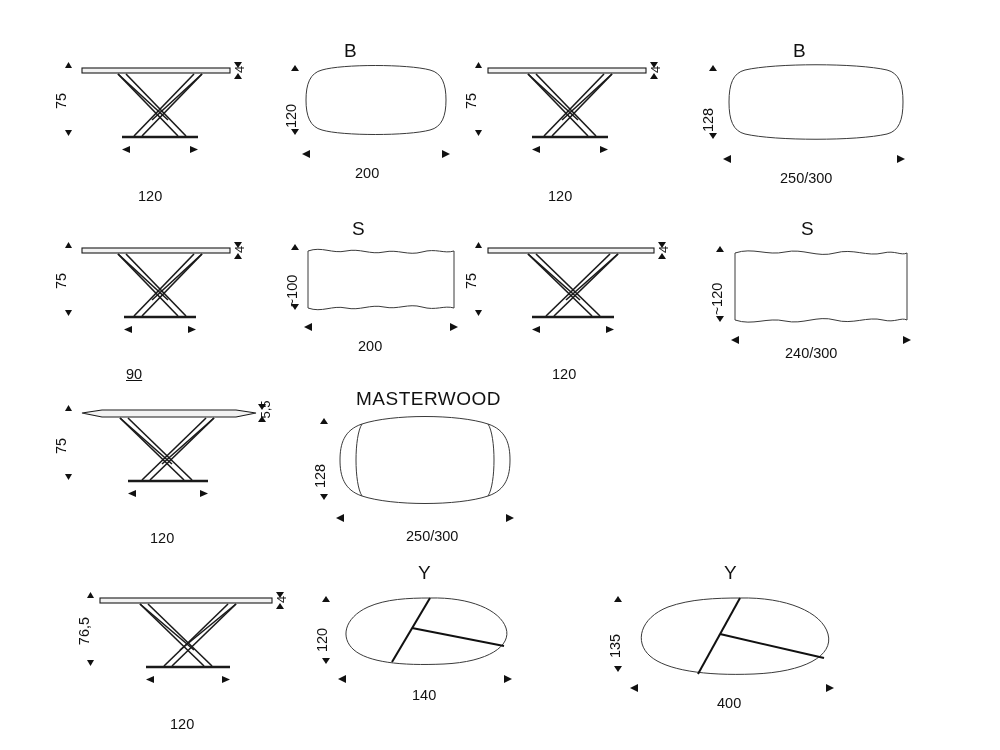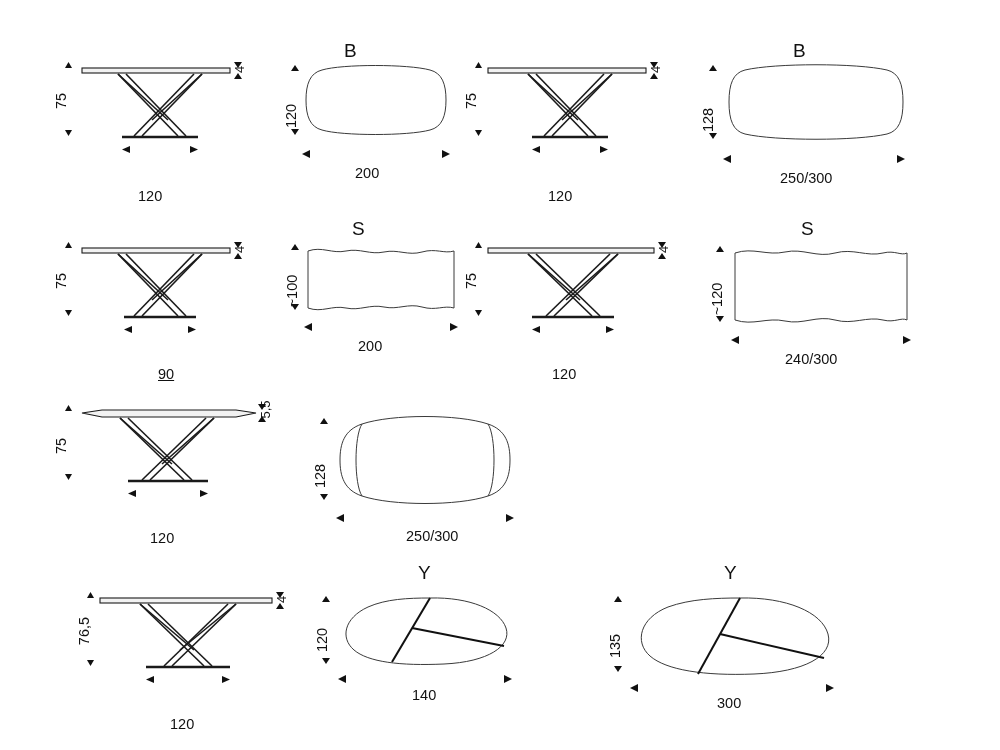--- a/index.html
+++ b/index.html
@@ -157,21 +157,21 @@
       <path class="ln-leg" d="M142,16 L92,62"></path>
       <path class="ln-foot" d="M64,79 L136,79"></path>
       <polygon class="arrow" points="5,10 12,10 8.5,4"></polygon>
       <polygon class="arrow" points="5,72 12,72 8.5,78"></polygon>
       <polygon class="arrow" points="72,88 72,95 64,91.5"></polygon>
       <polygon class="arrow" points="128,88 128,95 136,91.5"></polygon>
       <polygon class="arrow" points="174,4 182,4 178,10"></polygon>
       <polygon class="arrow" points="174,21 182,21 178,15"></polygon>
     </svg>
     <div class="dim dim-v" style="left:-16px; top:35px; width:34px; text-align:center;">75</div>
-    <div class="dim" style="left:98px; top:128px;text-decoration:underline;">90</div>
+    <div class="dim" style="left:66px; top:128px;text-decoration:underline;">90</div>
     <div class="dim-thick" style="left:176px; top:4px;">4</div>
   </div>
 
   <div class="fig" style="left:290px; top:218px;">
     <div class="caption" style="left:62px; top:0px;">S</div>
     <svg width="190" height="140" viewBox="0 0 190 140">
 
       <path class="ln-thin" d="M18,33
         C 32,28 42,36 56,33
         C 70,30 80,37 94,34
@@ -225,21 +225,21 @@
         C 186,99 180,105 168,102
         C 152,98 138,107 120,102
         C 102,97 88,107 70,103
         C 52,99 38,108 20,102 Z"></path>
       <polygon class="arrow" points="1,34 9,34 5,28"></polygon>
       <polygon class="arrow" points="1,98 9,98 5,104"></polygon>
       <polygon class="arrow" points="24,118 24,126 16,122"></polygon>
       <polygon class="arrow" points="188,118 188,126 196,122"></polygon>
     </svg>
     <div class="dim dim-v" style="left:-23px; top:73px; width:50px; text-align:center;">~120</div>
-    <div class="dim" style="left:70px; top:133px;">240/300</div>
+    <div class="dim" style="left:70px; top:127px;">240/300</div>
   </div>
 
   <div class="fig" style="left:60px; top:400px;">
     <svg width="220" height="100" viewBox="0 0 220 100">
 
       <path class="ln-top" d="M22,13 L42,10 L176,10 L196,13 L176,17 L42,17 Z"></path>
       <path class="ln-leg" d="M60,18 L124,80"></path>
       <path class="ln-leg" d="M68,18 L132,80"></path>
       <path class="ln-leg" d="M146,18 L82,80"></path>
       <path class="ln-leg" d="M154,18 L90,80"></path>
@@ -252,20 +252,21 @@
       <polygon class="arrow" points="140,90 140,97 148,93.5"></polygon>
       <polygon class="arrow" points="198,4 206,4 202,10"></polygon>
       <polygon class="arrow" points="198,22 206,22 202,16"></polygon>
     </svg>
     <div class="dim dim-v" style="left:-16px; top:38px; width:34px; text-align:center;">75</div>
     <div class="dim" style="left:90px; top:130px;">120</div>
     <div class="dim-thick" style="left:196px; top:2px;">5,5</div>
   </div>
 
   <div class="fig" style="left:318px; top:388px;">
+    <div class="caption" style="left:38px; top:0px;">MASTERWOOD</div>
     <svg width="215" height="150" viewBox="0 0 215 150">
 
       <path class="ln-thin" d="M44,36
         C 74,26 140,26 170,36
         C 188,42 192,56 192,72
         C 192,88 188,102 170,108
         C 140,118 74,118 44,108
         C 26,102 22,88 22,72
         C 22,56 26,42 44,36 Z"></path>
       <path class="ln-thin" d="M44,36
@@ -335,16 +336,16 @@
         C 22,80 28,56 56,45
         C 78,37 104,36 128,36 Z"></path>
       <path class="ln-split" d="M128,36 L86,112"></path>
       <path class="ln-split" d="M108,72 L212,96"></path>
       <polygon class="arrow" points="2,40 10,40 6,34"></polygon>
       <polygon class="arrow" points="2,104 10,104 6,110"></polygon>
       <polygon class="arrow" points="26,122 26,130 18,126"></polygon>
       <polygon class="arrow" points="214,122 214,130 222,126"></polygon>
     </svg>
     <div class="dim dim-v" style="left:-18px; top:76px; width:42px; text-align:center;">135</div>
-    <div class="dim" style="left:105px; top:133px;">300</div>
+    <div class="dim" style="left:105px; top:133px;">400</div>
   </div>
 
 </div>
 
 </body></html>

